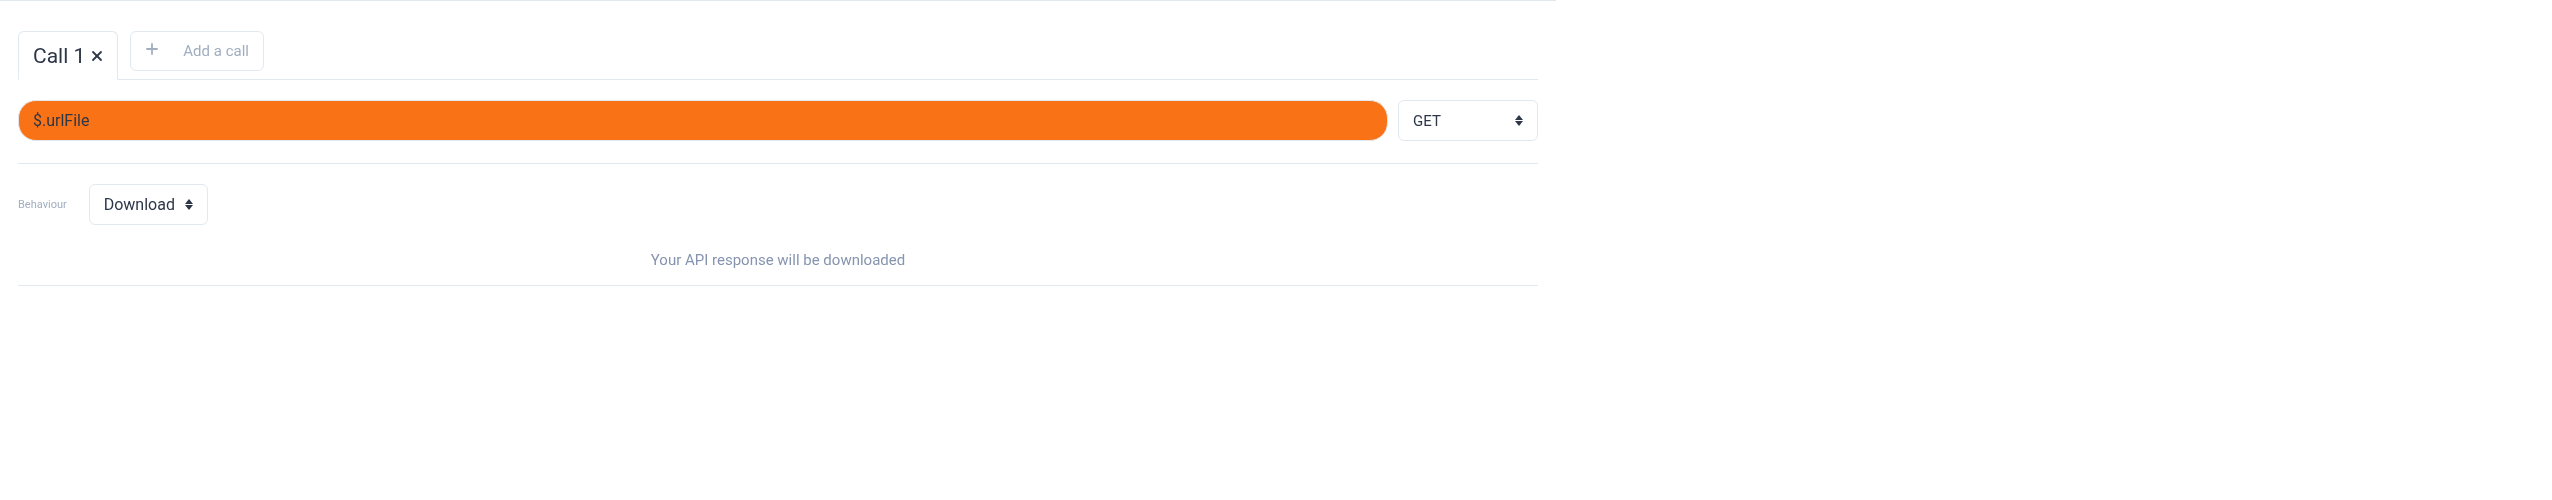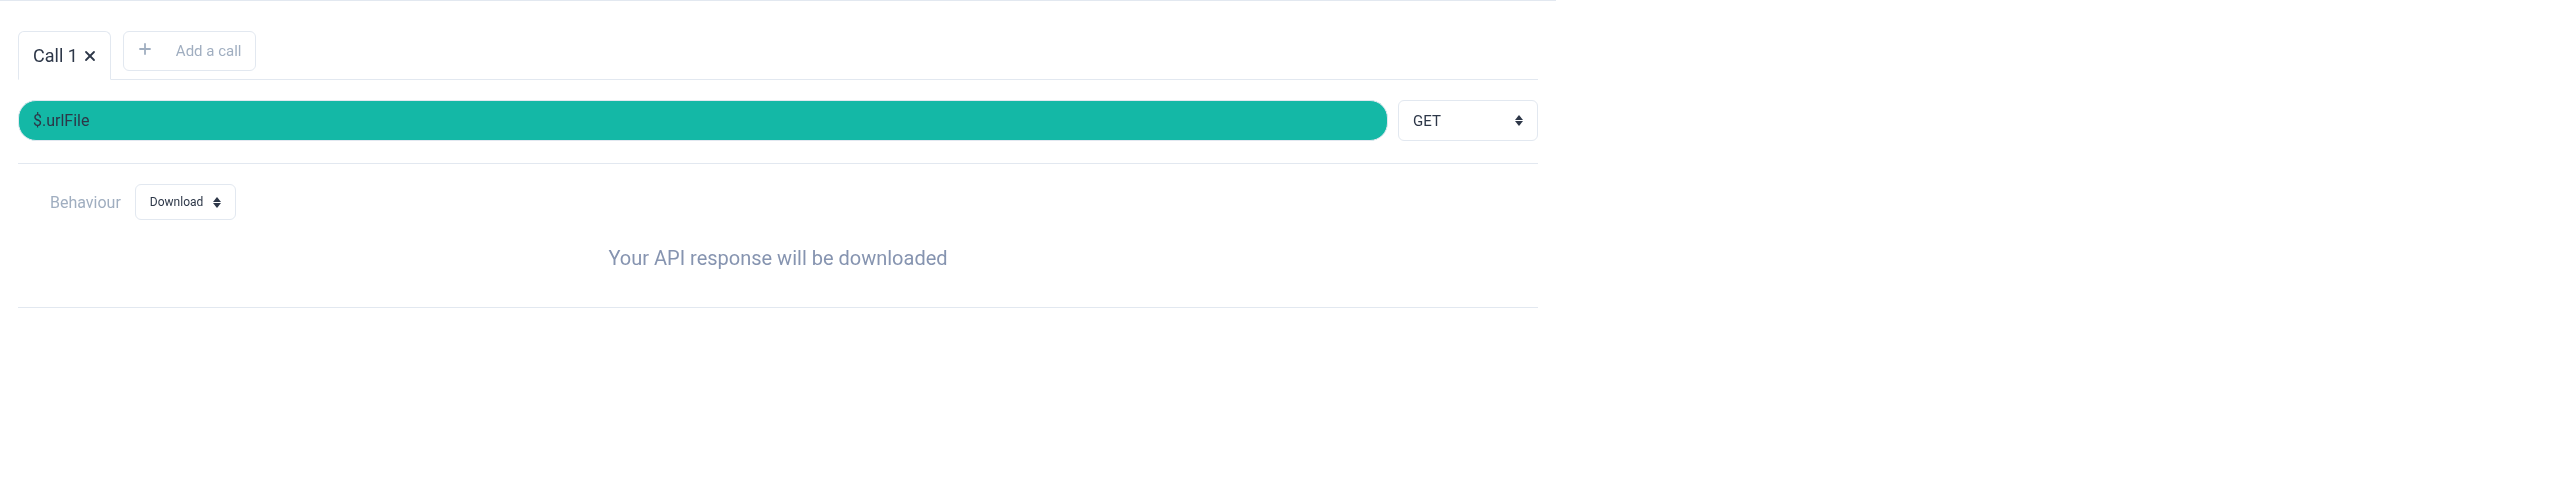--- a/index.html
+++ b/index.html
@@ -27,21 +27,21 @@
       padding-top: 20px;
     }
     .tab {
       display: flex;
       align-items: center;
       gap: 6px;
       padding: 10px 14px;
       border: 1px solid #e2e8f0;
       border-radius: 6px 6px 0 0;
       background: #fff;
-      font-size: 18px;
+      font-size: 21px;
       color: #2d3748;
       cursor: pointer;
       position: relative;
       margin-bottom: -1px;
       border-bottom: 1px solid #fff;
     }
     .tab .close-icon {
       display: inline-flex;
       align-items: center;
       justify-content: center;
@@ -74,21 +74,21 @@
       padding-bottom: 22px;
       border-bottom: 1px solid #e2e8f0;
     }
     .url-input {
       flex: 1;
       padding: 10px 14px;
       border: 1px solid #e2e8f0;
       border-radius: 18px;
       font-size: 16px;
       color: #2d3748;
-      background: #14b8a6;
+      background: #f97316;
       outline: none;
       font-family: inherit;
     }
     .method-select {
       width: 140px;
       padding: 10px 14px;
       border: 1px solid #e2e8f0;
       border-radius: 6px;
       font-size: 15px;
       color: #2d3748;
@@ -107,42 +107,42 @@
       width: 8px;
       height: 5px;
     }
     .behaviour-row {
       display: flex;
       align-items: center;
       gap: 14px;
       margin-top: 20px;
     }
     .behaviour-label {
+      font-size: 11px;
+      color: #a0aec0;
+    }
+    .behaviour-select {
+      padding: 10px 14px;
+      border: 1px solid #e2e8f0;
+      border-radius: 6px;
       font-size: 16px;
-      color: #a0aec0;
-      margin-left: 32px;
-    }
-    .behaviour-select {
-      padding: 10px 14px;
-      border: 1px solid #e2e8f0;
-      border-radius: 6px;
-      font-size: 12px;
       color: #2d3748;
       background: #fff;
       cursor: pointer;
       display: flex;
       align-items: center;
       gap: 10px;
+      margin-left: 8px;
     }
     .info-text {
       text-align: center;
       color: #8694b0;
-      font-size: 20px;
+      font-size: 15px;
       margin-top: 26px;
-      padding-bottom: 37px;
+      padding-bottom: 16px;
       border-bottom: 1px solid #e2e8f0;
     }
   </style>
 </head>
 <body>
 
 <div class="container">
 
   <div class="tabs-row">
     <div class="tab">

